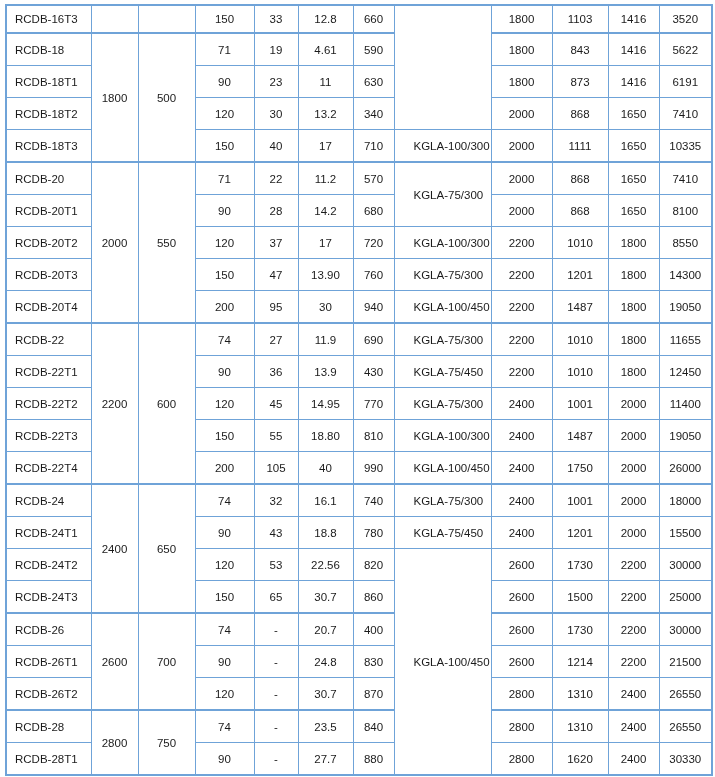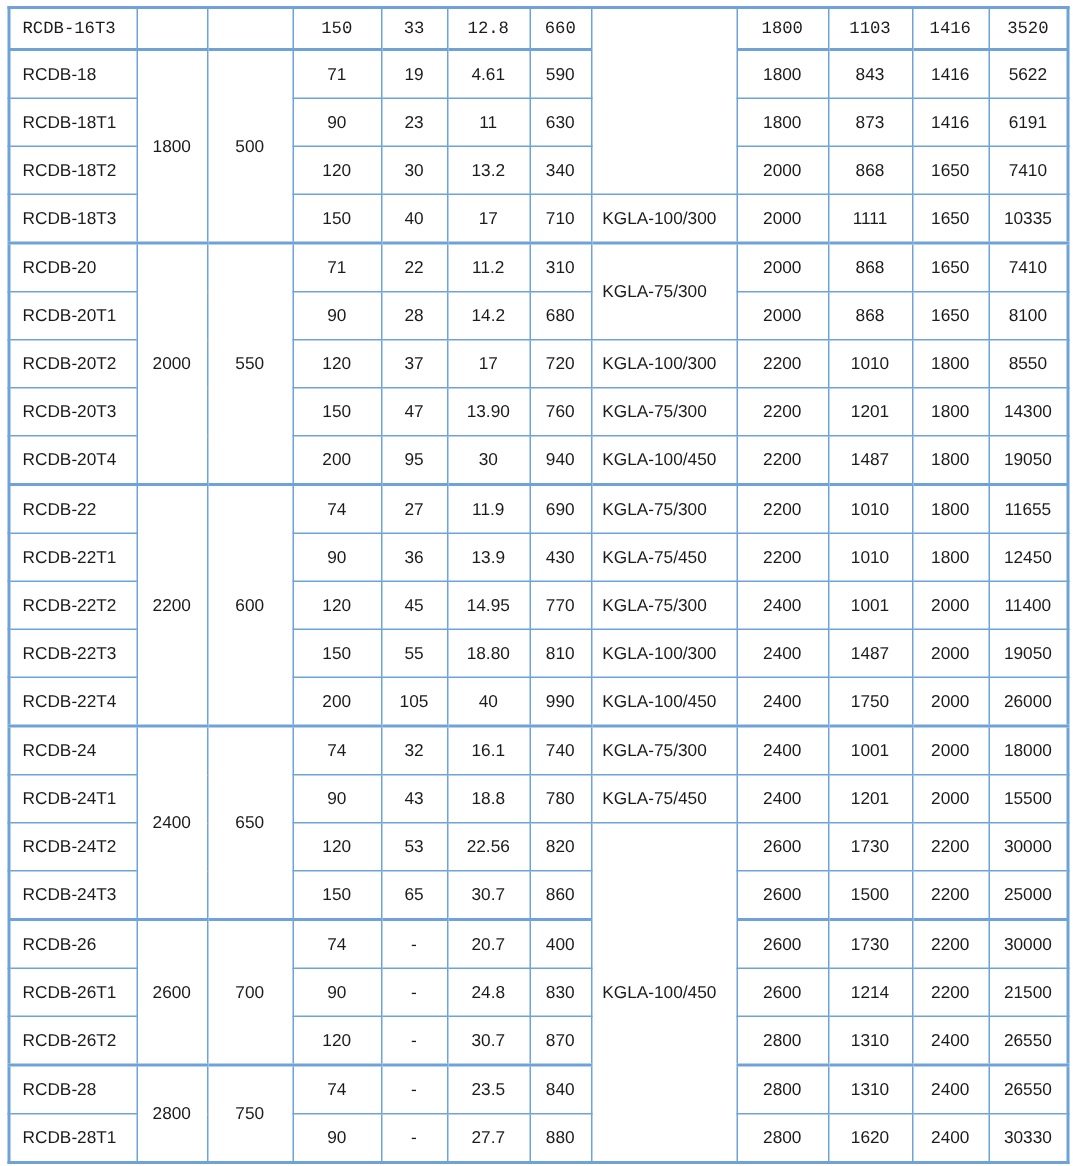--- a/index.html
+++ b/index.html
@@ -23,24 +23,24 @@
     border:1px solid var(--line);
     height:31px;
     padding:0;
     font-size:11.5px;
     color:var(--ink);
     text-align:center;
     vertical-align:middle;
     white-space:nowrap;
     overflow:hidden;
   }
-  tr.r1 td{height:26px;font-family:Liberation Mono, monospace;}
+  tr.r1 td{height:26px;}
   tr.g td{border-top-width:2px;}
   td.m{text-align:left;padding-left:8px;}
-  td.k{text-align:left;padding-left:7px;}
+  td.k{text-align:left;padding-left:19px;}
 </style>
 </head>
 <body>
 
 <div class="page">
 <table class="spec">
   <colgroup>
     <col style="width:85px">
         <col style="width:47px">
         <col style="width:57px">
@@ -116,21 +116,21 @@
       <td>1650</td>
       <td>10335</td>
     </tr>
     <tr class="g">
       <td class="m">RCDB-20</td>
       <td rowspan="5">2000</td>
       <td rowspan="5">550</td>
       <td>71</td>
       <td>22</td>
       <td>11.2</td>
-      <td>310</td>
+      <td>570</td>
       <td class="k" rowspan="2">KGLA-75/300</td>
       <td>2000</td>
       <td>868</td>
       <td>1650</td>
       <td>7410</td>
     </tr>
     <tr>
       <td class="m">RCDB-20T1</td>
       <td>90</td>
       <td>28</td>

